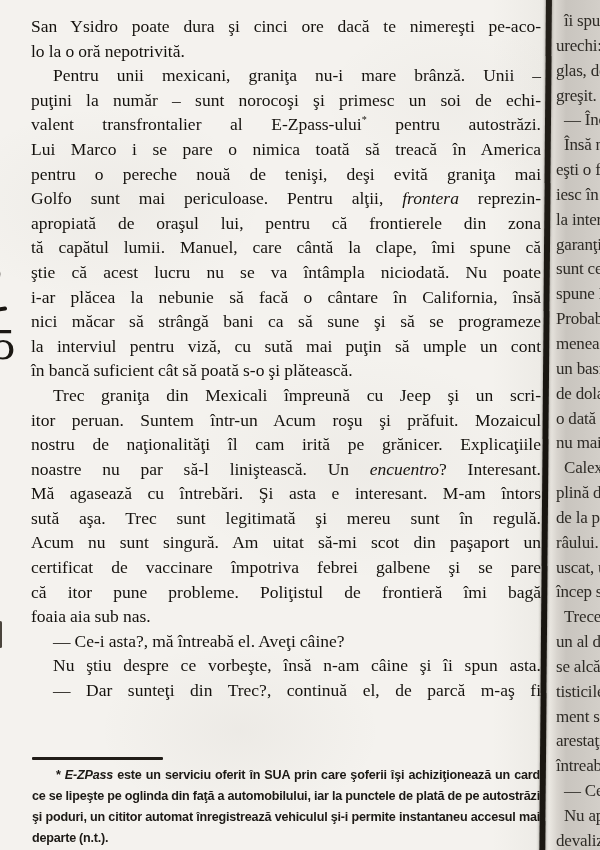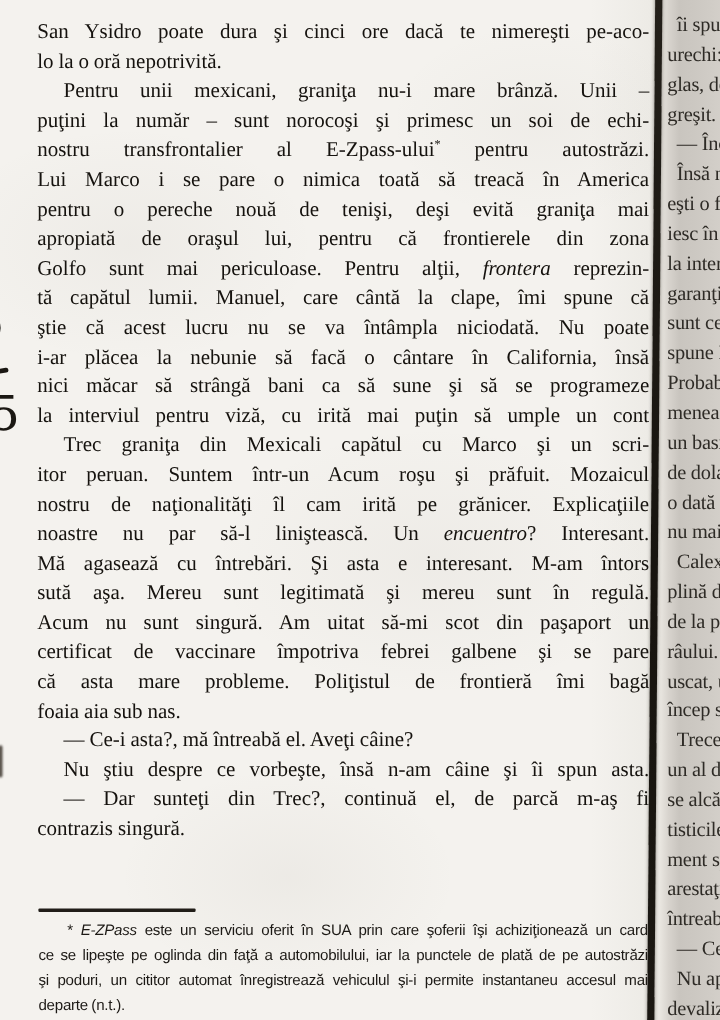--- a/index.html
+++ b/index.html
@@ -30,21 +30,21 @@
   #footnote-separator{
     position:absolute;left:32px;top:757px;width:131px;height:2.5px;
     background:#211d18;border-radius:1px;
   }
   #footnote-text{
     position:absolute;left:32px;top:765px;width:508px;
     font-family:"Liberation Sans",sans-serif;
     font-size:12.6px;line-height:20.9px;color:#1c1915;
     letter-spacing:-0.2px;word-spacing:-0.5px;
   }
-  #footnote-text .tl{text-align:left;}
+  #footnote-text .tl{text-align:left;font-weight:bold;}
   #footnote-text .tl.j{text-align:justify;text-align-last:justify;}
   #footnote-text .tl.ind{text-indent:24px;}
   
   #gutter{
     position:absolute;left:545.5px;top:-5px;width:5.5px;height:862px;
     background:linear-gradient(180deg,#24201a 0%,#17140f 55%,#1b1813 100%);
     transform:rotate(0.45deg);transform-origin:top left;
     box-shadow:0 0 3px rgba(40,35,25,0.55);
   }
   
@@ -69,44 +69,44 @@
 </head>
 <body>
 
 <div class="noise"></div>
 
 <div id="main-text">
     <div class="tl j"><span>San Ysidro poate dura şi cinci ore dacă te nimereşti pe-aco-</span></div>
     <div class="tl"><span>lo la o oră nepotrivită.</span></div>
     <div class="tl j ind"><span>Pentru unii mexicani, graniţa nu-i mare brânză. Unii –</span></div>
     <div class="tl j"><span>puţini la număr – sunt norocoşi şi primesc un soi de echi-</span></div>
-    <div class="tl j"><span>nostru transfrontalier al E-Zpass-ului</span><span class="sup">*</span><span> pentru autostrăzi.</span></div>
+    <div class="tl j"><span>valent transfrontalier al E-Zpass-ului</span><span class="sup">*</span><span> pentru autostrăzi.</span></div>
     <div class="tl j"><span>Lui Marco i se pare o nimica toată să treacă în America</span></div>
     <div class="tl j"><span>pentru o pereche nouă de tenişi, deşi evită graniţa mai</span></div>
+    <div class="tl j"><span>Golfo sunt mai periculoase. Pentru alţii, </span><span class="it">frontera</span><span> reprezin-</span></div>
     <div class="tl j"><span>apropiată de oraşul lui, pentru că frontierele din zona</span></div>
-    <div class="tl j"><span>Golfo sunt mai periculoase. Pentru alţii, </span><span class="it">frontera</span><span> reprezin-</span></div>
     <div class="tl j"><span>tă capătul lumii. Manuel, care cântă la clape, îmi spune că</span></div>
     <div class="tl j"><span>ştie că acest lucru nu se va întâmpla niciodată. Nu poate</span></div>
     <div class="tl j"><span>i-ar plăcea la nebunie să facă o cântare în California, însă</span></div>
     <div class="tl j"><span>nici măcar să strângă bani ca să sune şi să se programeze</span></div>
-    <div class="tl j"><span>la interviul pentru viză, cu irită mai puţin să umple un cont</span></div>
-    <div class="tl j ind"><span>Trec graniţa din Mexicali capătul cu Marco şi un scri-</span></div>
+    <div class="tl j"><span>la interviul pentru viză, cu sută mai puţin să umple un cont</span></div>
+    <div class="tl"><span>în bancă suficient cât să poată s-o şi plătească.</span></div>
+    <div class="tl j ind"><span>Trec graniţa din Mexicali împreună cu Jeep şi un scri-</span></div>
     <div class="tl j"><span>itor peruan. Suntem într-un Acum roşu şi prăfuit. Mozaicul</span></div>
     <div class="tl j"><span>nostru de naţionalităţi îl cam irită pe grănicer. Explicaţiile</span></div>
     <div class="tl j"><span>noastre nu par să-l liniştească. Un </span><span class="it">encuentro</span><span>? Interesant.</span></div>
     <div class="tl j"><span>Mă agasează cu întrebări. Şi asta e interesant. M-am întors</span></div>
-    <div class="tl j"><span>sută aşa. Mereu sunt legitimată şi mereu sunt în regulă.</span></div>
+    <div class="tl j"><span>sută aşa. Trec sunt legitimată şi mereu sunt în regulă.</span></div>
     <div class="tl j"><span>Acum nu sunt singură. Am uitat să-mi scot din paşaport un</span></div>
     <div class="tl j"><span>certificat de vaccinare împotriva febrei galbene şi se pare</span></div>
-    <div class="tl j"><span>că asta mare probleme. Poliţistul de frontieră îmi bagă</span></div>
+    <div class="tl j"><span>că itor pune probleme. Poliţistul de frontieră îmi bagă</span></div>
     <div class="tl"><span>foaia aia sub nas.</span></div>
     <div class="tl ind"><span>— Ce-i asta?, mă întreabă el. Aveţi câine?</span></div>
     <div class="tl j ind"><span>Nu ştiu despre ce vorbeşte, însă n-am câine şi îi spun asta.</span></div>
     <div class="tl j ind"><span>— Dar sunteţi din Trec?, continuă el, de parcă m-aş fi</span></div>
-    <div class="tl"><span>contrazis singură.</span></div>
   </div>
 
 <div id="footnote-separator"></div>
 <div id="footnote-text">
     <div class="tl j ind"><span>* </span><span class="it">E-ZPass</span><span> este un serviciu oferit în SUA prin care şoferii îşi achiziţionează un card</span></div>
     <div class="tl j"><span>ce se lipeşte pe oglinda din faţă a automobilului, iar la punctele de plată de pe autostrăzi</span></div>
     <div class="tl j"><span>şi poduri, un cititor automat înregistrează vehiculul şi-i permite instantaneu accesul mai</span></div>
     <div class="tl"><span>departe (n.t.).</span></div>
   </div>
 

